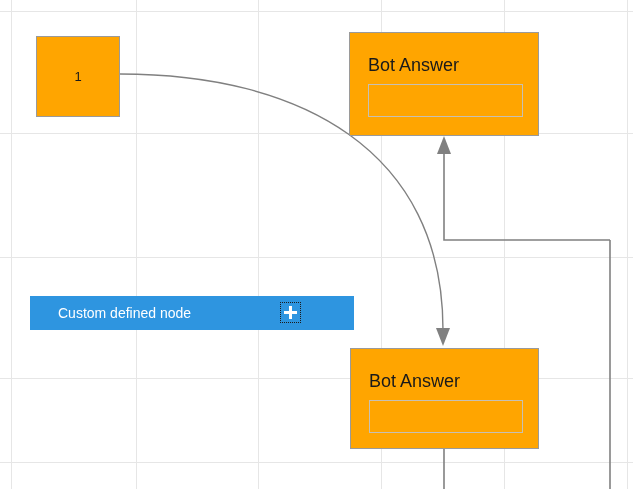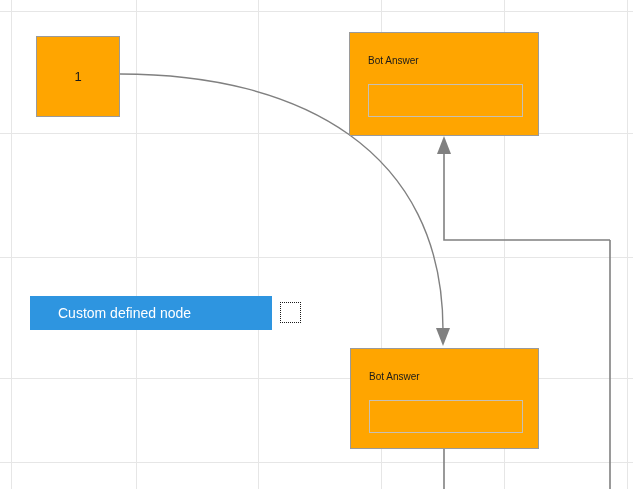--- a/index.html
+++ b/index.html
@@ -61,41 +61,41 @@
   #node-bot-answer-bottom {
     left: 350px;
     top: 348px;
     width: 189px;
     height: 101px;
   }
   .node-title {
     position: absolute;
     left: 18px;
     top: 23px;
-    font-size: 10px;
+    font-size: 18px;
     color: #1a1a1a;
     line-height: 1;
     white-space: nowrap;
   }
   .node-slot {
     position: absolute;
     left: 18px;
     right: 15px;
     top: 51px;
     height: 33px;
     box-sizing: border-box;
     border: 1px solid #c6c0b4;
     background: transparent;
   }
   
   #custom-node-bar {
     position: absolute;
     left: 30px;
     top: 296px;
-    width: 242px;
+    width: 324px;
     height: 34px;
     background: #2e95e0;
     display: flex;
     align-items: center;
     box-sizing: border-box;
   }
   #custom-node-bar .bar-label {
     position: absolute;
     left: 28px;
     font-size: 14px;

